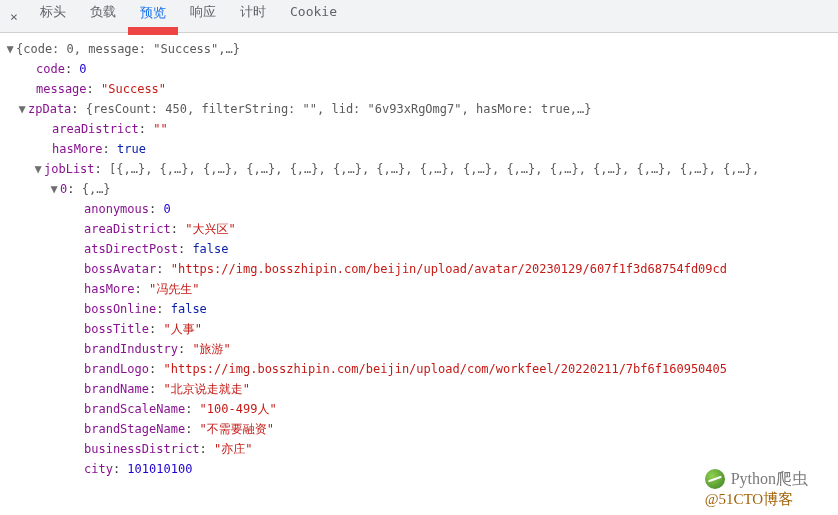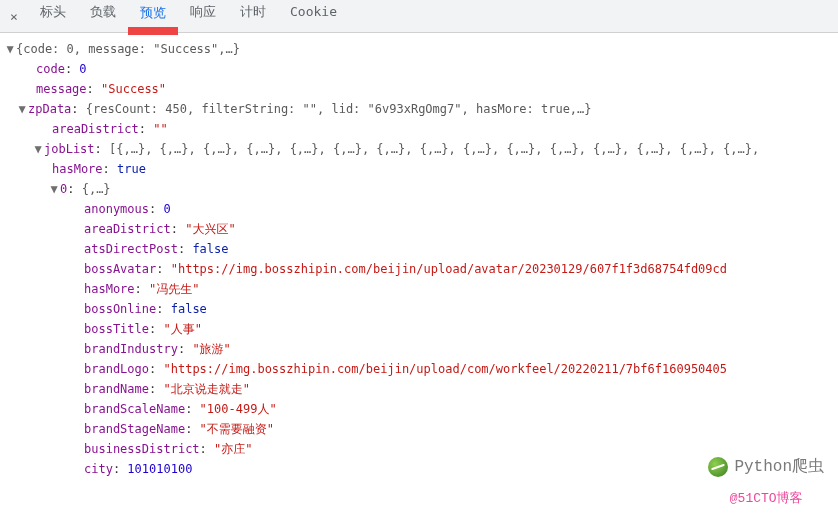--- a/index.html
+++ b/index.html
@@ -11,25 +11,25 @@
   .row{white-space:nowrap}
   .tw{display:inline-block;width:12px;text-align:center;color:#6e6e6e;cursor:pointer;vertical-align:top}
   .tw.inv{visibility:hidden}
   .pad{display:inline-block}
   .k{color:#881391}
   .s{color:#c41a16}
   .n{color:#1c00cf}
   .b{color:#0d22aa}
   .p{color:#333}
   .pre{color:#5a5a5a}
-  .watermark{position:absolute;right:14px;bottom:12px;text-align:center;color:#9b9b9b;font-size:14px;pointer-events:none;font-family:Liberation Mono, monospace}
+  .watermark{position:absolute;right:30px;bottom:12px;text-align:left;color:#9b9b9b;font-size:14px;pointer-events:none;font-family:Liberation Serif, serif}
   .watermark .l1{display:flex;align-items:center;justify-content:flex-end;gap:6px;font-size:16px;color:#7a7a7a}
   .logo{width:20px;height:20px;border-radius:50%;background:radial-gradient(circle at 35% 35%,#8fd14f,#3b7d23);display:inline-block;position:relative}
   .logo::after{content:"";position:absolute;left:3px;top:9px;width:14px;height:2px;background:#fff;border-radius:2px;transform:rotate(-20deg)}
-  .watermark .l2{font-size:13px;color:#ec4899;margin-top:12px}
+  .watermark .l2{font-size:15px;color:#a16207;margin-top:0}
   ::-webkit-scrollbar{width:14px;height:14px}
   ::-webkit-scrollbar-thumb{background:#c8c8c8;border:3px solid #fff;border-radius:8px}
 </style>
 </head>
 <body>
 
 <div class="tabbar">
   <div class="close">×</div>
   <div class="tab">标头</div>
   <div class="tab">负载</div>
@@ -45,23 +45,23 @@
 
   <div class="row"><span class="tw inv">▼</span><span class="pad" style="width:20px"></span><span class="k">code</span><span class="p">: </span><span class="n">0</span></div>
 
   <div class="row"><span class="tw inv">▼</span><span class="pad" style="width:20px"></span><span class="k">message</span><span class="p">: </span><span class="s">"Success"</span></div>
 
   <div class="row"><span class="pad" style="width:12px"></span><span class="tw">▼</span><span class="k">zpData</span><span class="p">: </span><span class="pre">{resCount: 450, filterString: "", lid: "6v93xRgOmg7", hasMore: true,…}</span></div>
 
 
   <div class="row"><span class="tw inv">▼</span><span class="pad" style="width:36px"></span><span class="k">areaDistrict</span><span class="p">: </span><span class="s">""</span></div>
 
+  <div class="row"><span class="tw inv">▼</span><span class="pad" style="width:36px"></span><span class="k">hasMore</span><span class="p">: </span><span class="b">true</span></div>
+
   <div class="row"><span class="pad" style="width:28px"></span><span class="tw">▼</span><span class="k">jobList</span><span class="p">: </span><span class="pre">[{,…}, {,…}, {,…}, {,…}, {,…}, {,…}, {,…}, {,…}, {,…}, {,…}, {,…}, {,…}, {,…}, {,…}, {,…},</span></div>
-
-  <div class="row"><span class="tw inv">▼</span><span class="pad" style="width:36px"></span><span class="k">hasMore</span><span class="p">: </span><span class="b">true</span></div>
 
   <div class="row"><span class="pad" style="width:44px"></span><span class="tw">▼</span><span class="k">0</span><span class="p">: </span><span class="pre">{,…}</span></div>
 
   <div id="fields">
       <div class="row"><span class="tw inv">▼</span><span class="pad" style="width:68px"></span><span class="k">anonymous</span><span class="p">: </span><span class="n">0</span></div>
       <div class="row"><span class="tw inv">▼</span><span class="pad" style="width:68px"></span><span class="k">areaDistrict</span><span class="p">: </span><span class="s">"大兴区"</span></div>
       <div class="row"><span class="tw inv">▼</span><span class="pad" style="width:68px"></span><span class="k">atsDirectPost</span><span class="p">: </span><span class="b">false</span></div>
       <div class="row"><span class="tw inv">▼</span><span class="pad" style="width:68px"></span><span class="k">bossAvatar</span><span class="p">: </span><span class="s">"https://img.bosszhipin.com/beijin/upload/avatar/20230129/607f1f3d68754fd09cd</span></div>
       <div class="row"><span class="tw inv">▼</span><span class="pad" style="width:68px"></span><span class="k">hasMore</span><span class="p">: </span><span class="s">"冯先生"</span></div>
       <div class="row"><span class="tw inv">▼</span><span class="pad" style="width:68px"></span><span class="k">bossOnline</span><span class="p">: </span><span class="b">false</span></div>

